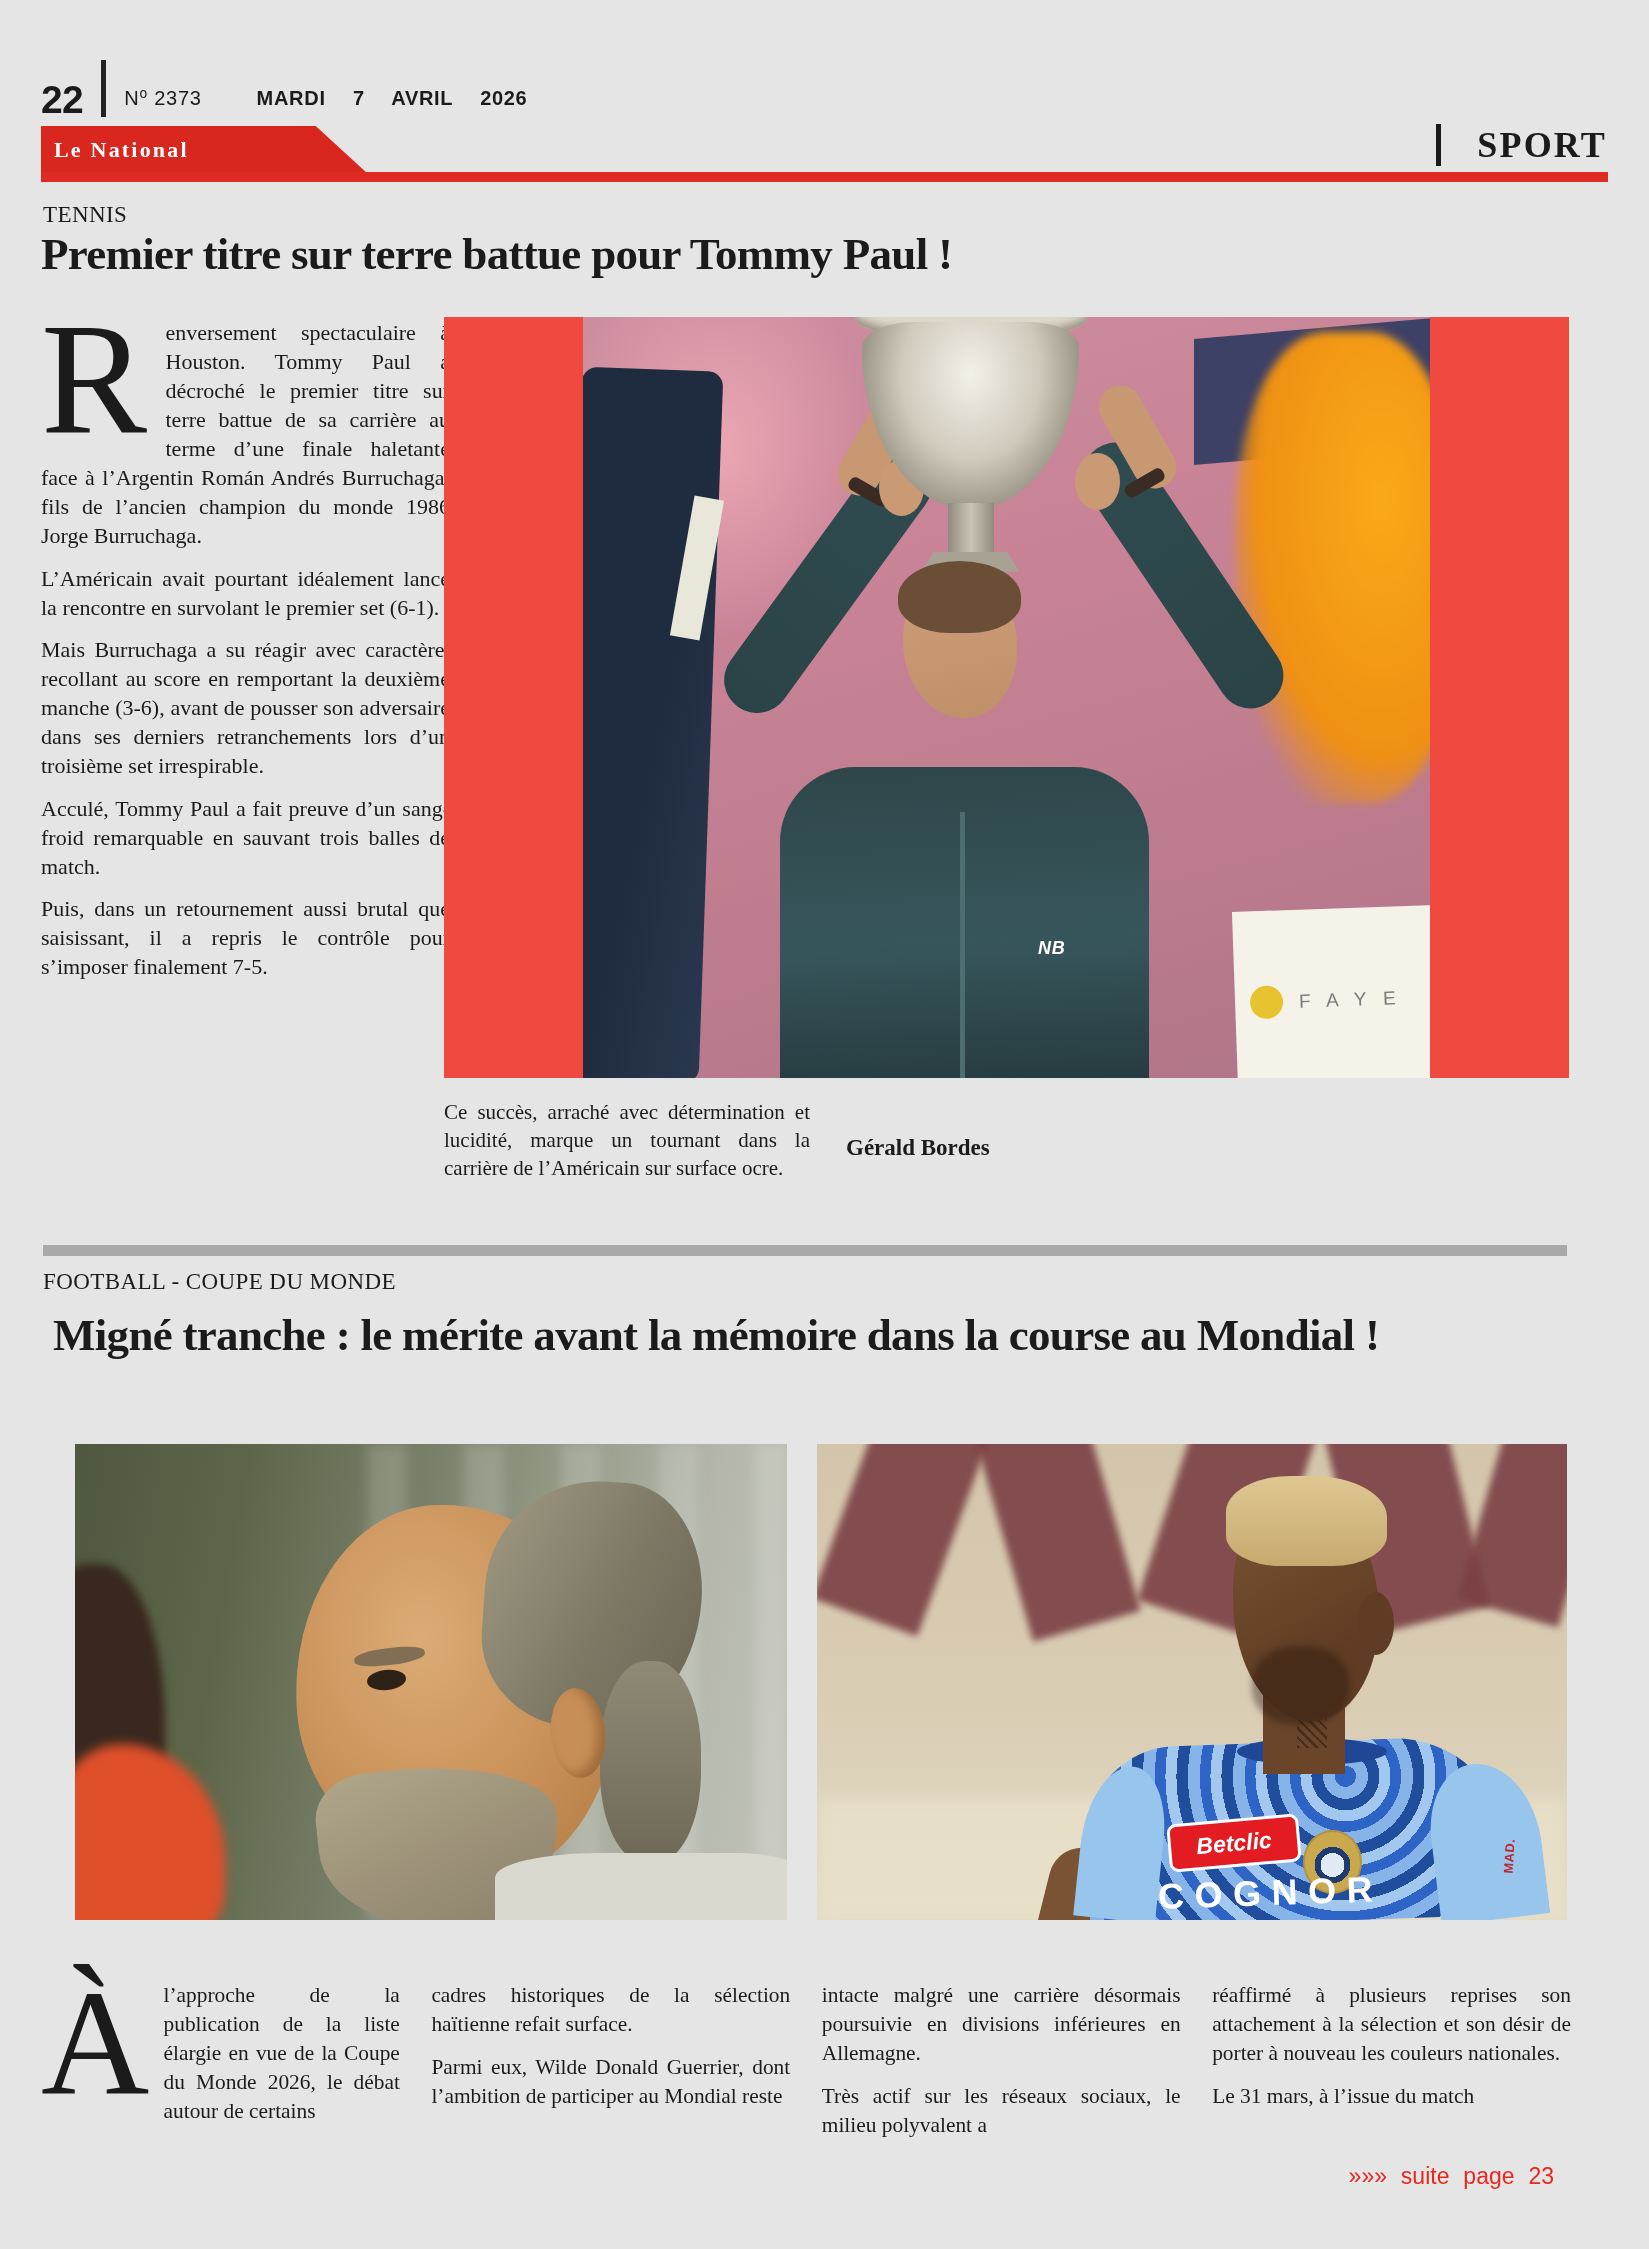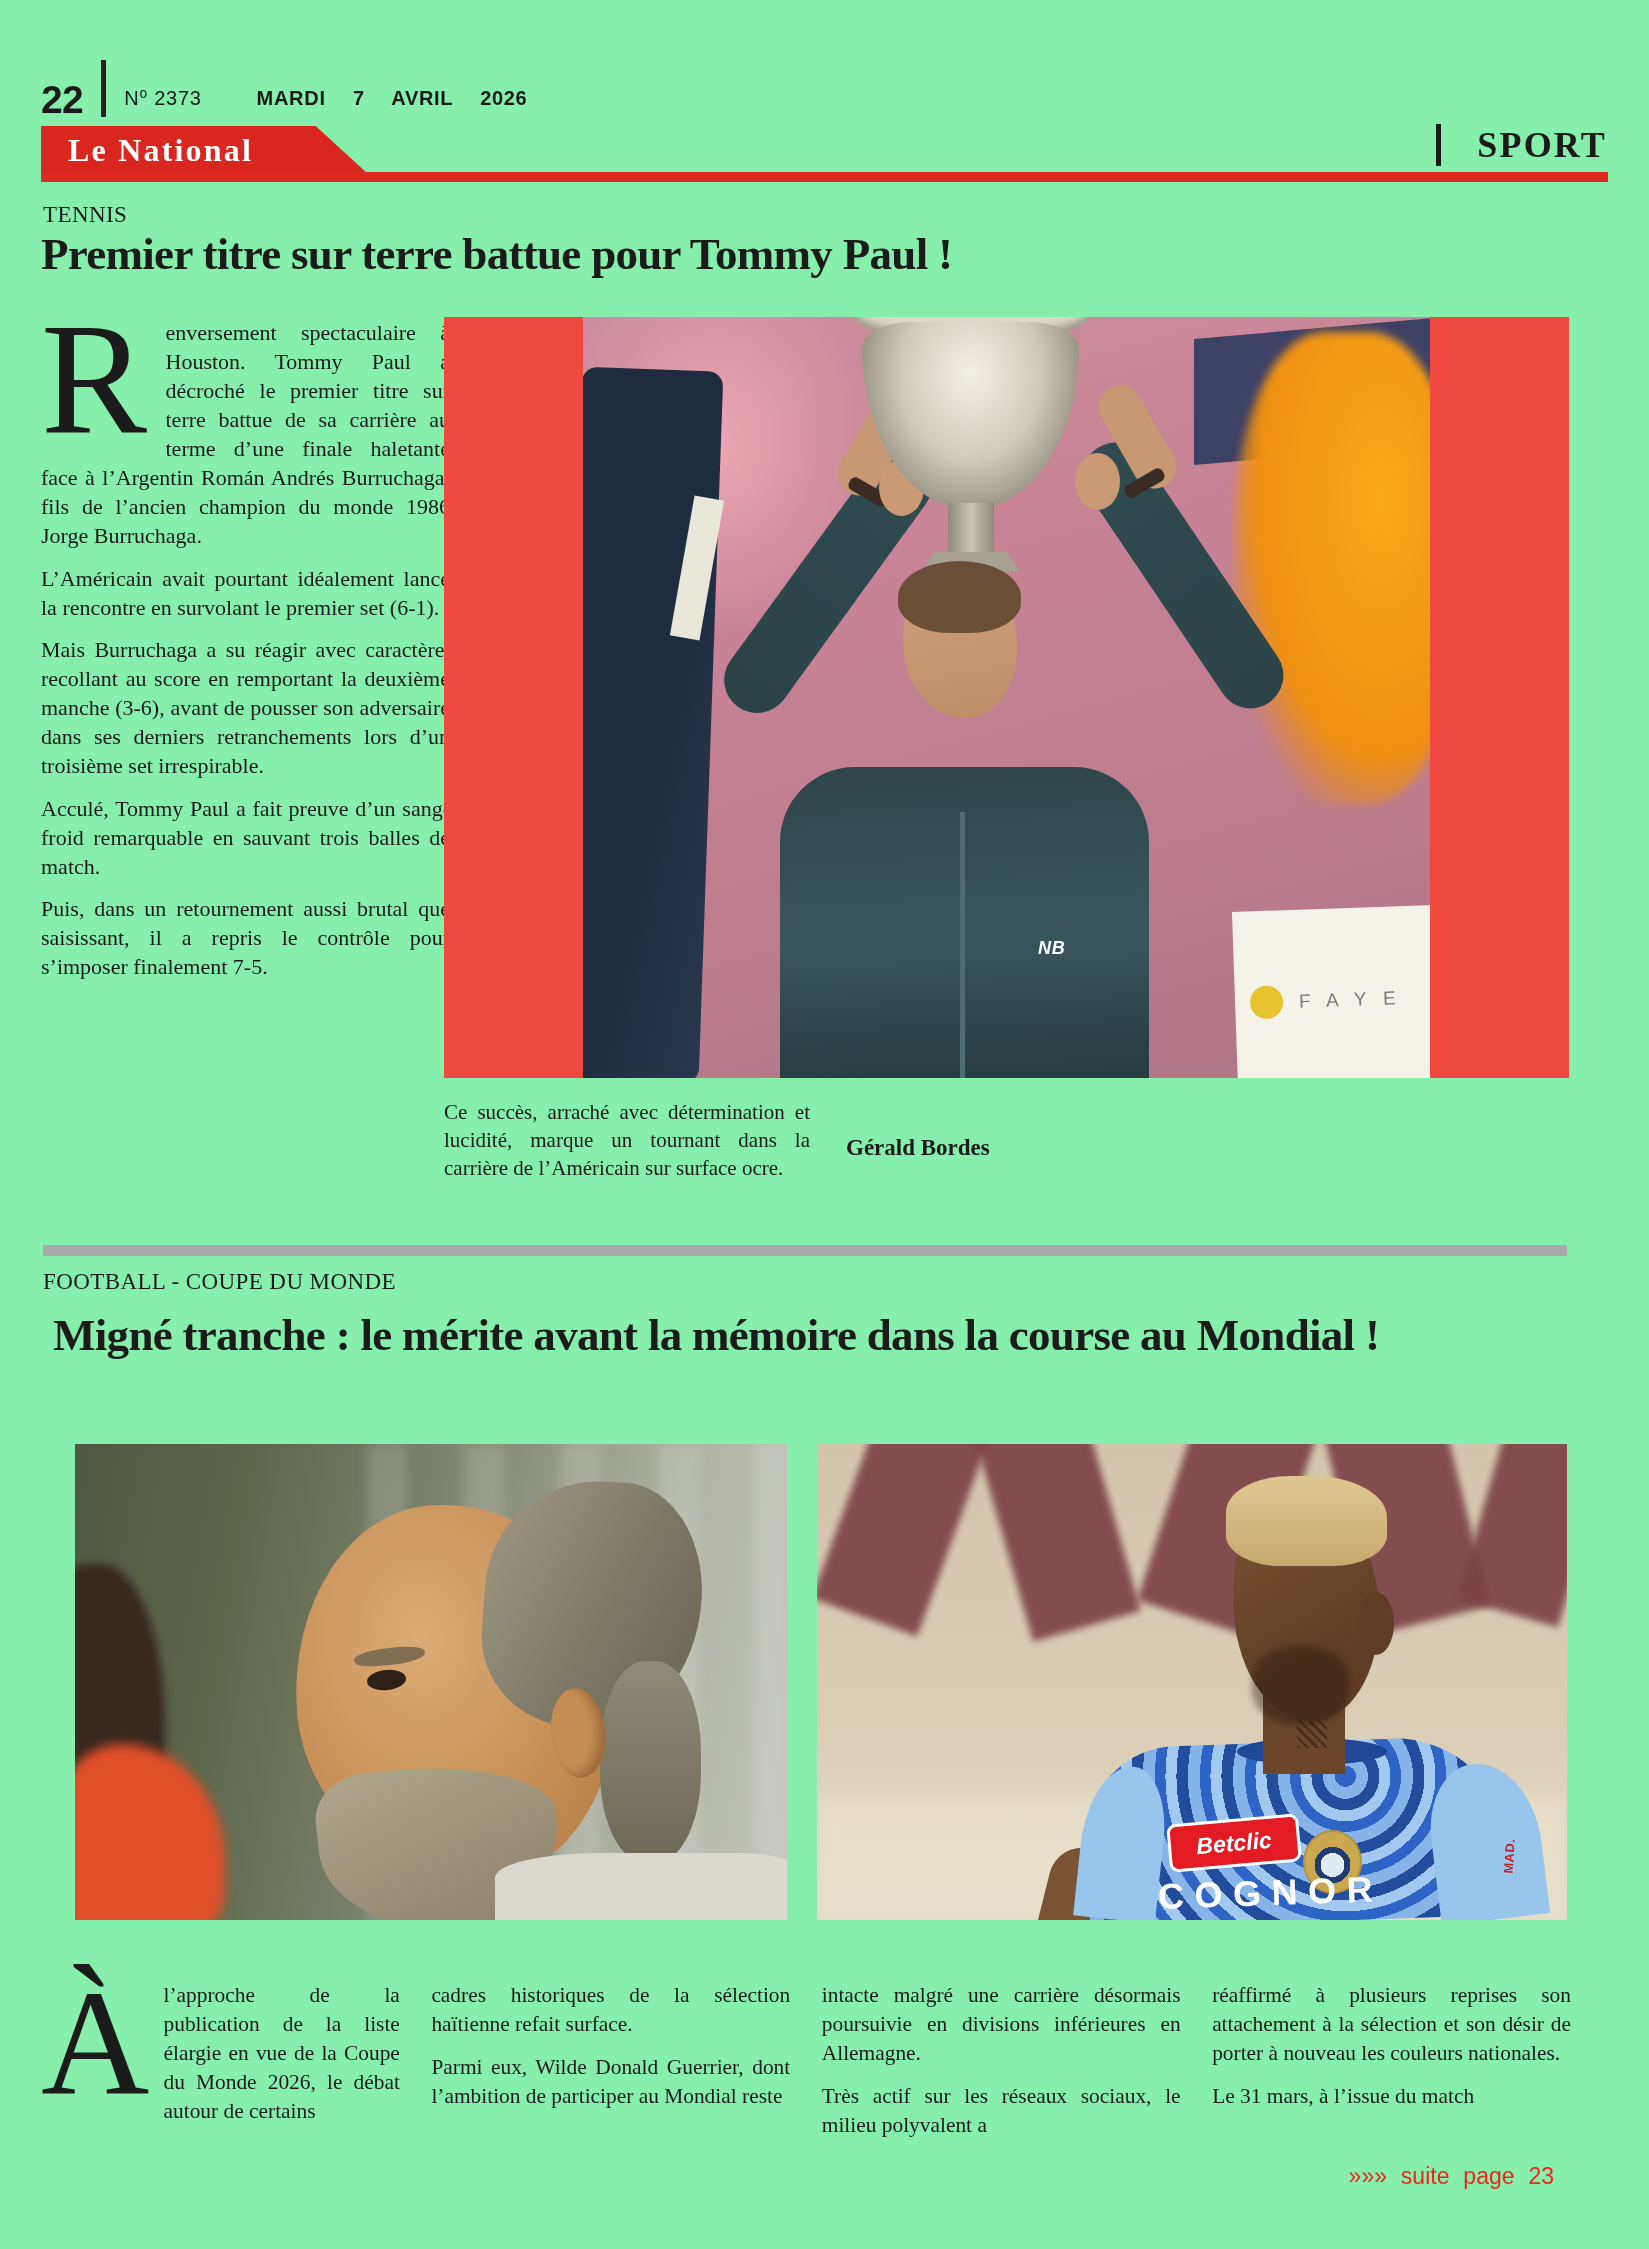--- a/index.html
+++ b/index.html
@@ -1,31 +1,31 @@
 <!DOCTYPE html>
 <html style="font-size:12px"><head>
 <meta charset="utf-8">
 <style>
   html,body{margin:0;padding:0;background:#ffffff;}
-  .page{position:relative;width:1650px;height:2250px;background:#86efac;overflow:hidden;
+  .page{position:relative;width:1650px;height:2250px;background:#e5e5e5;overflow:hidden;
         font-family:"Liberation Serif","DejaVu Serif",serif;color:#1b1b1b;}
   .ph{position:absolute;}
 
   
   .header{position:absolute;left:41px;top:60px;display:flex;align-items:flex-end;gap:18px;
           font-family:"Liberation Sans","DejaVu Sans",sans-serif;}
   .page-num{font-size:39px;font-weight:800;line-height:.9;letter-spacing:-0.7px;}
   .header-bar{width:5.2px;height:57px;background:#222;}
   .header-meta{display:flex;gap:55px;align-items:baseline;padding-bottom:7.5px;}
   .issue{font-size:20px;font-weight:400;letter-spacing:0.7px;}
   .date{font-size:20px;font-weight:700;letter-spacing:0.7px;word-spacing:21px;}
 
   .banner{position:absolute;left:41px;top:126px;width:327px;height:48px;background:#d9261f;
           clip-path:polygon(0 0,84% 0,100% 100%,0 100%);display:flex;align-items:center;}
-  .banner span{color:#fff;font-weight:700;font-size:32px;padding-left:27px;letter-spacing:2.2px;}
+  .banner span{color:#fff;font-weight:700;font-size:22px;padding-left:13px;letter-spacing:2.2px;}
   .redline{position:absolute;left:41px;top:172px;width:1567px;height:9.7px;background:#de2a22;}
   .sport{position:absolute;top:124px;right:43px;display:flex;align-items:flex-start;gap:36px;}
   .sport-bar{width:5.2px;height:42px;background:#1a1a1a;}
   .sport-label{font-size:36px;font-weight:800;letter-spacing:2.2px;}
 
   
   .kicker{position:absolute;left:43px;font-size:23px;font-weight:500;letter-spacing:0.4px;}
   .kicker-tennis{top:202px;}
   .kicker-foot{top:1269px;}
   .headline1{position:absolute;left:41px;top:229px;width:1312px;font-size:45px;font-weight:700;

